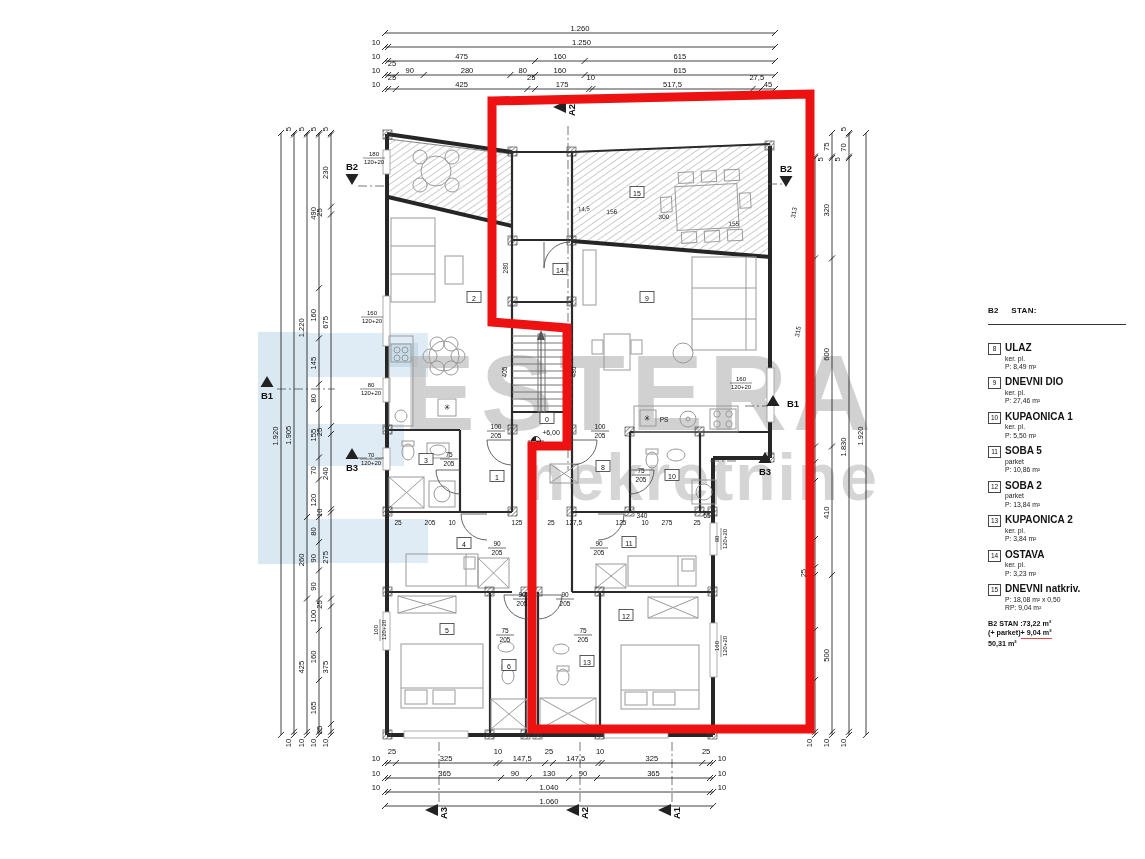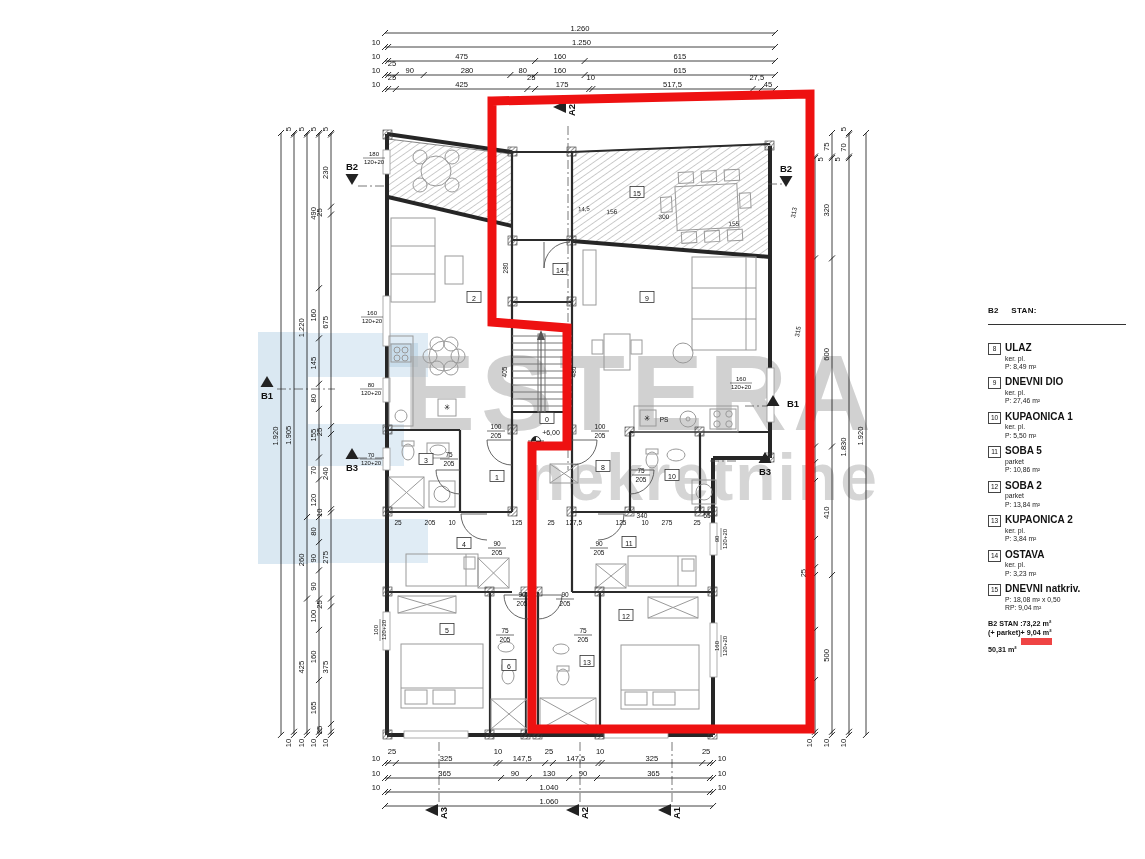--- a/index.html
+++ b/index.html
@@ -11,21 +11,21 @@
                  padding-bottom:8px;margin-bottom:17px;letter-spacing:.3px;}
   .legend-header .hdr-label{margin-left:10px;}
   .li{display:flex;margin-bottom:5px;}
   .li .num{flex:0 0 auto;width:11px;height:10px;border:1px solid #444;font-size:6.5px;
            text-align:center;line-height:10px;margin-right:4px;margin-top:1px;}
   .li .nm{font-weight:bold;font-size:10px;}
   .li .fl,.li .ar,.li .ar2{font-size:6.8px;color:#222;}
   .legend-totals{margin-top:6px;font-size:7.2px;}
   .tot-row{display:flex;font-weight:bold;}
   .tot-row .tv{text-align:right;}
-  .tot-row .ul{border-bottom:7px solid #ef4444;padding-bottom:1px;}
+  .tot-row .ul{border-bottom:1px solid #ef4444;padding-bottom:1px;}
 </style>
 </head>
 <body>
 
 
 
 <svg id="plan" width="1145" height="859" viewBox="0 0 1145 859">
   <defs>
     <pattern id="hatch" width="5.5" height="5.5" patternUnits="userSpaceOnUse" patternTransform="rotate(55)">
       <line x1="0" y1="0" x2="0" y2="5.5" stroke="#8f8f8f" stroke-width="0.9"></line>

